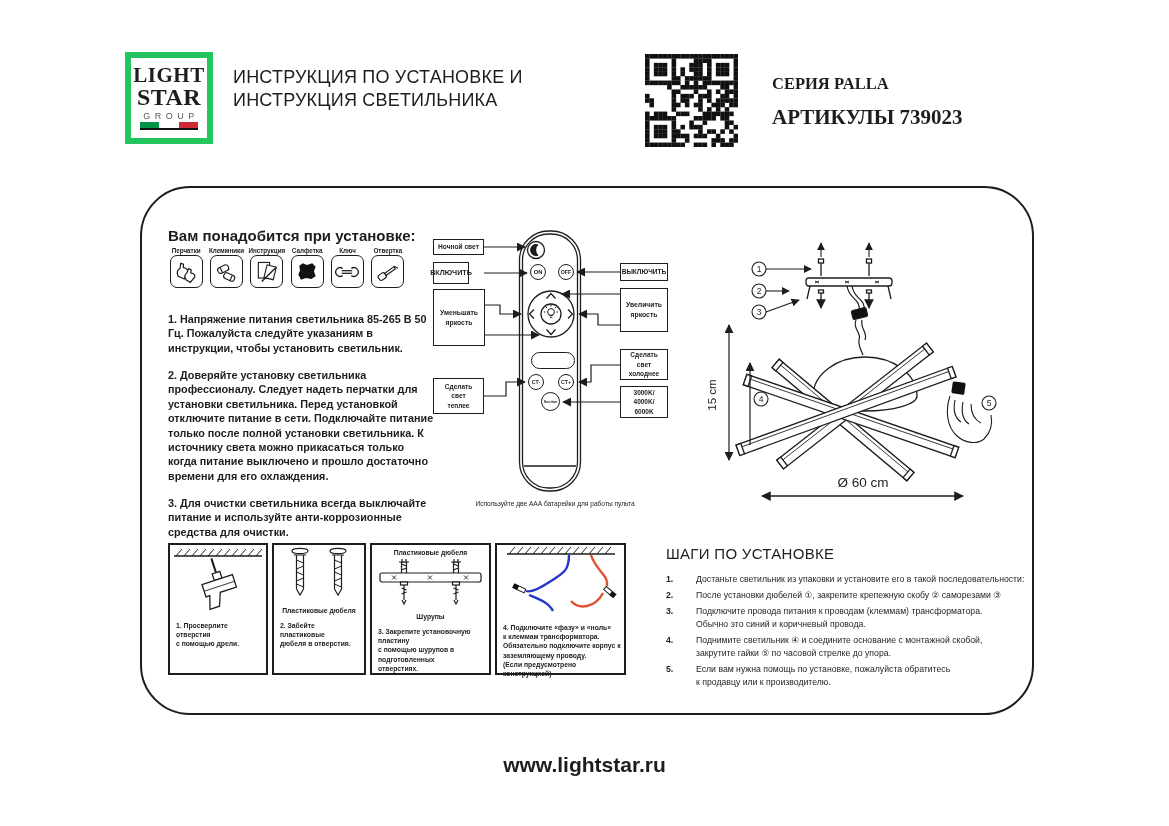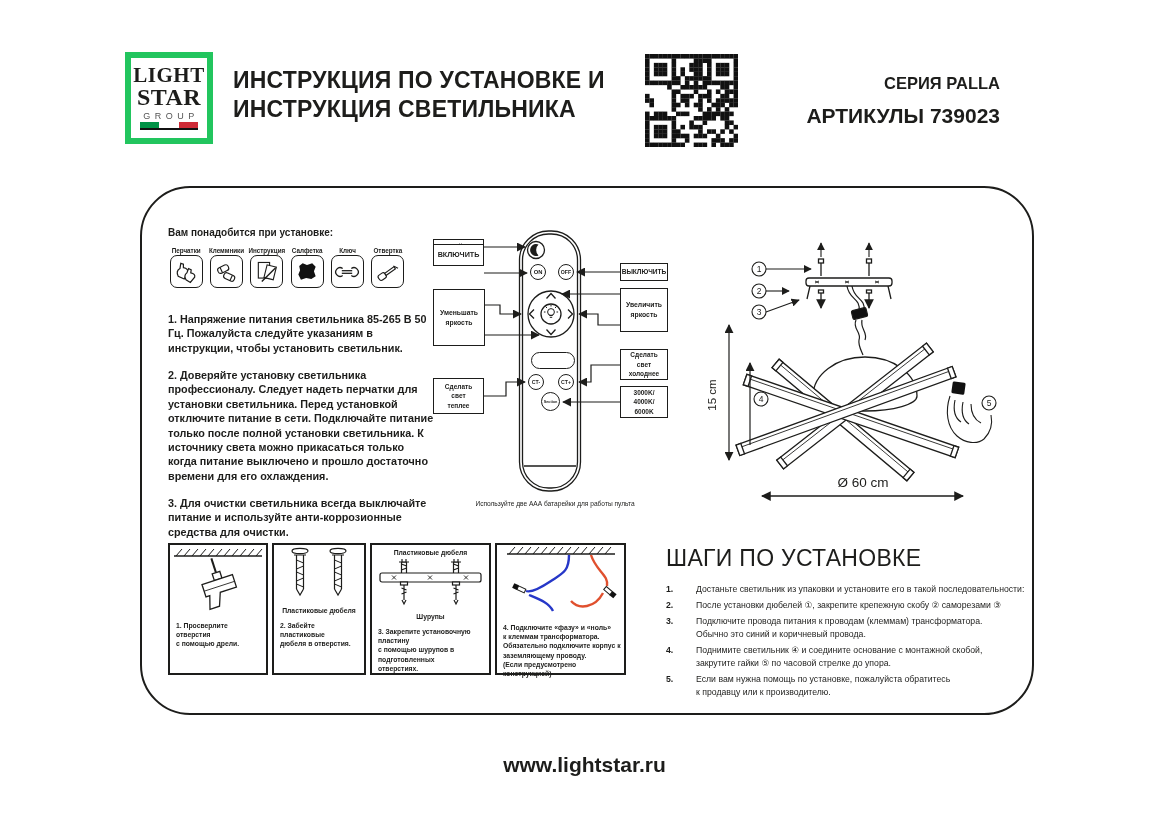--- a/index.html
+++ b/index.html
@@ -7,29 +7,29 @@
         font-family:"Liberation Sans",sans-serif;color:#1d1d1b;}
   .abs{position:absolute;}
   
   .logo-box{left:125px;top:52px;width:88px;height:92px;border:6px solid #22c55e;
             display:flex;flex-direction:column;align-items:center;justify-content:center;box-sizing:border-box;}
   .logo-l1{font-family:"Liberation Serif",serif;font-weight:bold;font-size:21px;line-height:.92;letter-spacing:.5px;}
   .logo-l2{font-family:"Liberation Serif",serif;font-weight:bold;font-size:24px;line-height:.95;letter-spacing:.5px;}
   .logo-l3{font-size:9px;letter-spacing:4.5px;color:#555;margin:2px 0 1px 4px;}
   .flag{width:58px;height:6px;display:flex;border-bottom:2px solid #111;}
   .flag i{flex:1;}
-  .hdr-title{left:233px;top:66px;width:410px;font-size:23px;font-weight:bold;line-height:1.28;letter-spacing:.2px;}
+  .hdr-title{left:233px;top:66px;width:410px;font-size:18px;font-weight:normal;line-height:1.28;letter-spacing:.2px;}
   .qr{left:645px;top:54px;width:93px;height:93px;}
-  .series-blk{left:772px;top:74px;width:228px;text-align:right;}
+  .series-blk{left:772px;top:74px;width:228px;text-align:left;font-family:Liberation Serif, serif;}
   .series-name{font-size:16.5px;font-weight:bold;margin-bottom:11px;}
   .series-art{font-size:21px;font-weight:bold;}
   
   .main-frame{left:140px;top:186px;width:894px;height:529px;border:2px solid #1d1d1b;border-radius:50px;box-sizing:border-box;}
   
-  .tools-head{left:168px;top:227px;font-size:10px;font-weight:bold;}
+  .tools-head{left:168px;top:227px;font-size:15px;font-weight:bold;}
   .tools-row{left:167px;top:247px;width:240px;display:flex;gap:2px;}
   .tool{flex:1;text-align:center;}
   .tool .tl{font-size:6.3px;font-weight:bold;white-space:nowrap;margin-bottom:1px;}
   .tool .tb{width:33px;height:33px;border:1.8px solid #1d1d1b;border-radius:7px;margin:0 auto;
             display:flex;align-items:center;justify-content:center;box-sizing:border-box;background:#fff;}
   
   .safety{left:168px;top:312px;width:266px;font-size:10.8px;font-weight:bold;line-height:1.33;}
   .safety p{margin:0 0 13px 0;}
   
   .rlabel{border:1px solid #1d1d1b;display:flex;align-items:center;justify-content:center;
@@ -37,21 +37,21 @@
           font-size:6.8px;line-height:1.45;white-space:pre-line;}
   .rbtn{border:1.2px solid #1d1d1b;border-radius:50%;display:flex;align-items:center;justify-content:center;
         font-weight:bold;background:#fff;box-sizing:border-box;}
   .remote-caption{left:433px;top:500px;width:244px;text-align:center;font-size:6.6px;font-weight:500;}
   
   .panel{top:543px;height:132px;border:2px solid #1d1d1b;box-sizing:border-box;background:#fff;position:absolute;}
   .pcap{position:absolute;left:6px;right:3px;font-size:6.8px;font-weight:600;line-height:1.35;white-space:pre-line;}
   .plab{position:absolute;left:0;right:0;text-align:center;font-size:6.8px;font-weight:bold;}
   
   .steps{left:666px;top:545px;width:362px;}
-  .steps h2{margin:0 0 11px 0;font-size:23px;font-weight:500;letter-spacing:.3px;}
+  .steps h2{margin:0 0 11px 0;font-size:15px;font-weight:500;letter-spacing:.3px;}
   .srow{display:flex;margin-bottom:3px;}
   .snum{width:30px;flex:none;font-size:8.7px;font-weight:bold;line-height:1.5;}
   .stxt{font-size:8.7px;font-weight:500;line-height:1.5;white-space:pre-line;}
   .footer{left:0;top:753px;width:100%;text-align:center;font-size:21px;font-weight:bold;}
   svg{display:block;}
 </style>
 </head>
 <body>
 
 <div class="page">
@@ -446,21 +446,21 @@
   </svg>
 
   <div class="abs rbtn" style="left:530px;top:264px;width:16px;height:16px;font-size:5.8px;">ON</div>
   <div class="abs rbtn" style="left:558px;top:264px;width:16px;height:16px;font-size:5.2px;">OFF</div>
   <div class="abs" style="left:531px;top:352px;width:44px;height:17px;border:1.2px solid #1d1d1b;border-radius:8.5px;box-sizing:border-box;background:#fff;"></div>
   <div class="abs rbtn" style="left:528px;top:374px;width:16px;height:16px;font-size:5.2px;">CT-</div>
   <div class="abs rbtn" style="left:558px;top:374px;width:16px;height:16px;font-size:5.2px;">CT+</div>
   <div class="abs rbtn" style="left:541px;top:392px;width:19px;height:19px;font-size:3.8px;">Section</div>
 
   <div class="abs rlabel" style="left:433px;top:239px;width:51px;height:16px;font-size:6.6px;">Ночной свет</div>
-  <div class="abs rlabel" style="left:433px;top:244px;width:51px;height:22px;font-size:7.2px;">ВКЛЮЧИТЬ</div>
+  <div class="abs rlabel" style="left:433px;top:262px;width:36px;height:22px;font-size:7.2px;">ВКЛЮЧИТЬ</div>
   <div class="abs rlabel" style="left:433px;top:289px;width:52px;height:57px;">Уменьшать
 яркость</div>
   <div class="abs rlabel" style="left:433px;top:378px;width:51px;height:36px;font-size:6.5px;">Сделать
 свет
 теплее</div>
   <div class="abs rlabel" style="left:620px;top:263px;width:48px;height:18px;font-size:6.6px;">ВЫКЛЮЧИТЬ</div>
   <div class="abs rlabel" style="left:620px;top:288px;width:48px;height:44px;">Увеличить
 яркость</div>
   <div class="abs rlabel" style="left:620px;top:349px;width:48px;height:31px;font-size:6.5px;">Сделать
 свет

